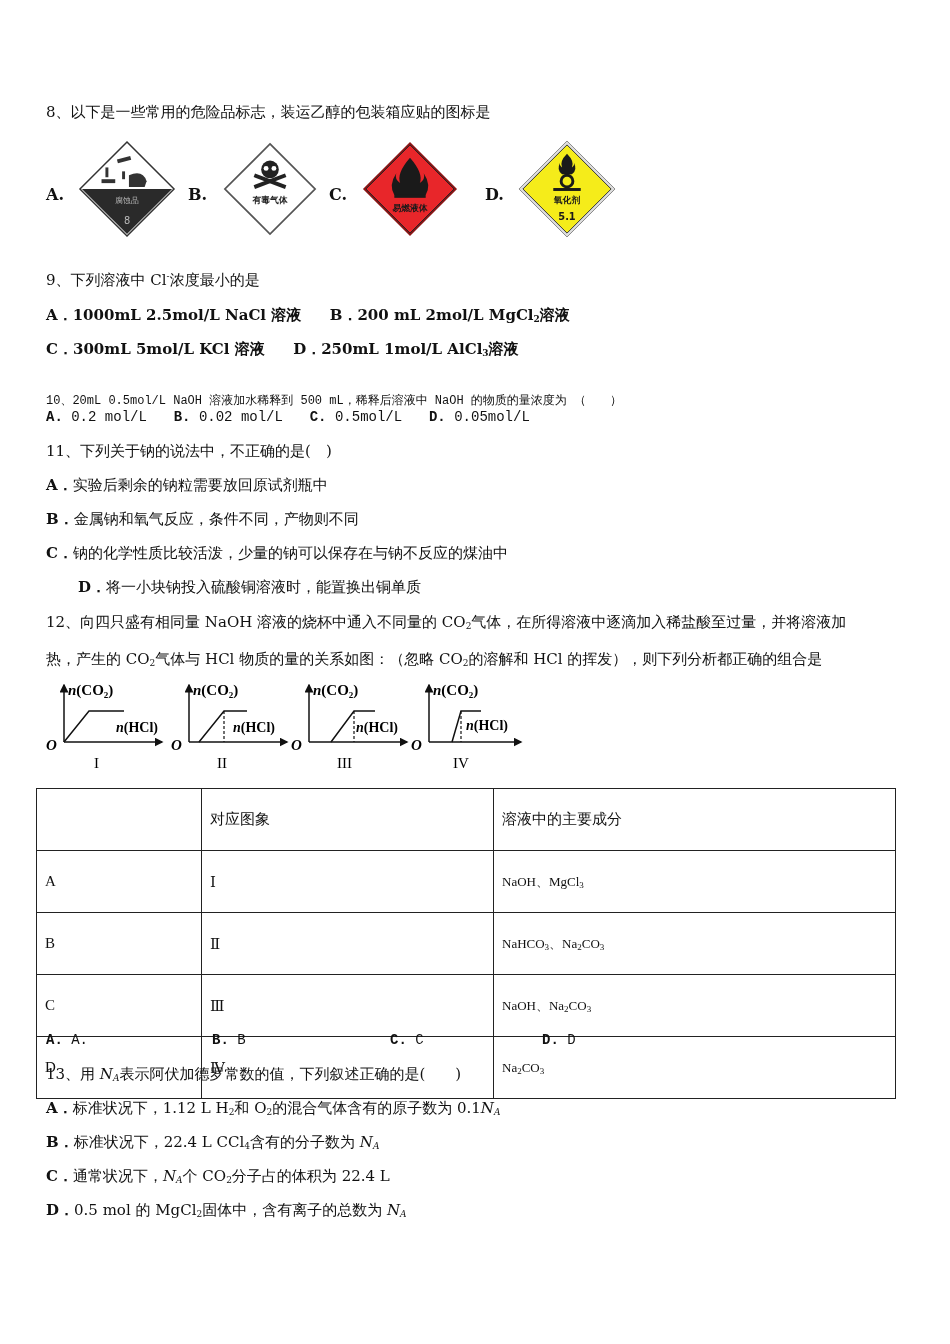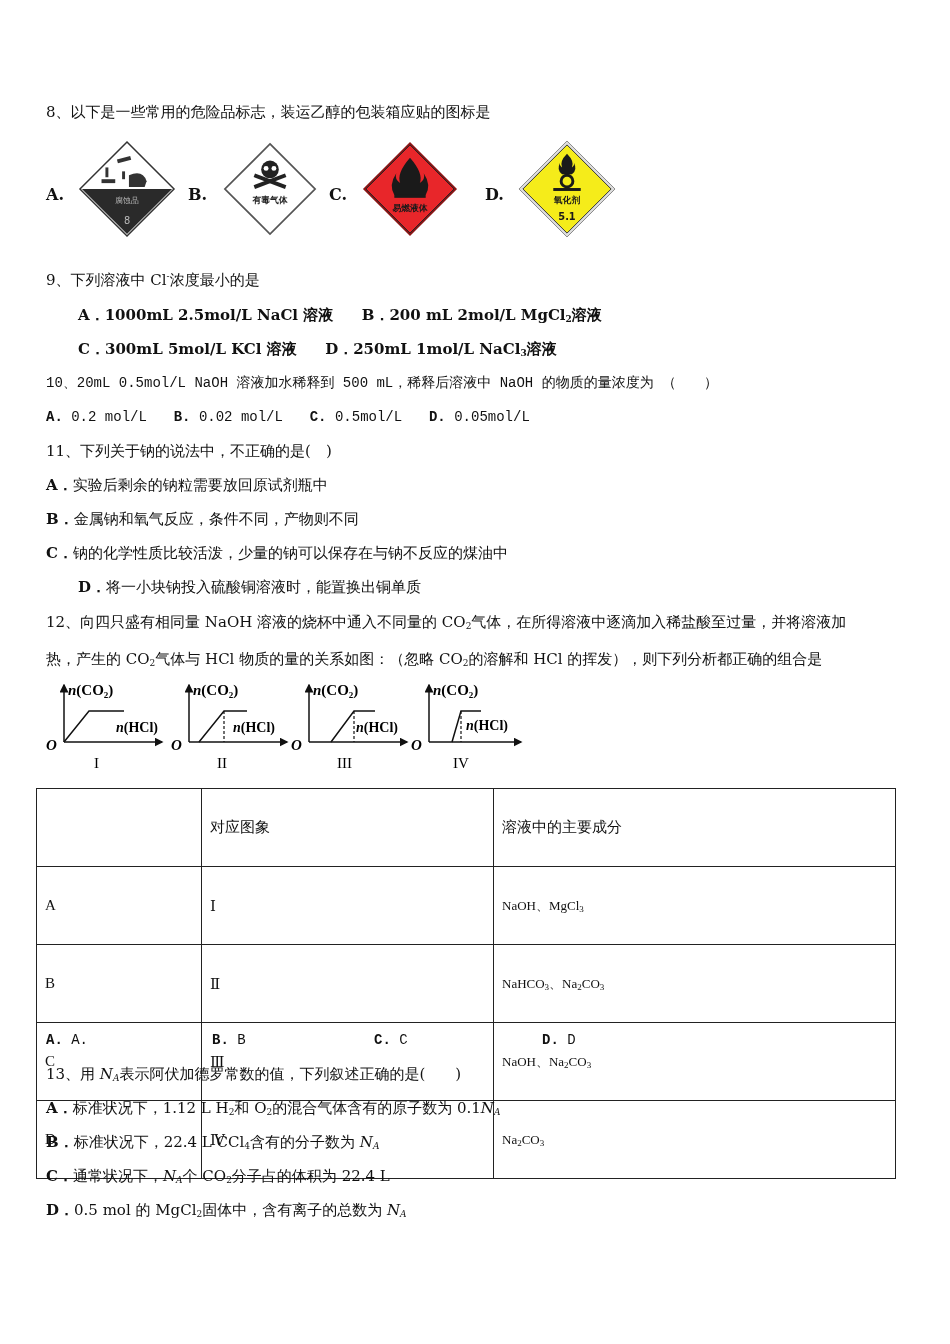--- a/index.html
+++ b/index.html
@@ -1,30 +1,30 @@
 <!DOCTYPE html>
 <html><head>
 <meta charset="utf-8">
 <style>
   html, body { margin: 0; padding: 0; background: #ffffff; }
   body { width: 950px; height: 1344px; position: relative; font-family: "DejaVu Serif", "Liberation Serif", serif; color: #111; font-size: 15px; }
   .line { position: absolute; left: 46px; white-space: nowrap; line-height: 20px; }
-  .b { font-weight: bold; margin-left: 32px; }
+  .b { font-weight: bold; }
   .mono { font-family: "Liberation Mono", "DejaVu Sans Mono", monospace; }
   sub { font-size: 9px; vertical-align: -2px; line-height: 0; }
   sup { font-size: 9px; vertical-align: 6px; line-height: 0; }
   .it { font-style: italic; }
   .opt { display: inline-block; }
   .gap { display: inline-block; width: 18px; }
   .sign-row { position: absolute; top: 140px; left: 46px; width: 600px; height: 100px; }
   .sign-label { position: absolute; top: 45px; font-weight: bold; font-size: 16px; }
   .sign { position: absolute; top: 0; width: 98px; height: 98px; }
   .graphs { position: absolute; top: 680px; left: 44px; width: 480px; height: 95px; }
   table.t { position: absolute; top: 788px; left: 36px; width: 860px; border-collapse: collapse; font-family: "Liberation Serif", "DejaVu Serif", serif; font-size: 15px; }
-  table.t td { border: 1.5px solid #222; height: 45px; padding: 16px 8px; vertical-align: middle; }
+  table.t td { border: 1.5px solid #222; height: 45px; padding: 8px 8px; vertical-align: middle; }
   table.t td.c1 { width: 148px; }
   table.t td.c2 { width: 275px; }
   .ans-row { position: absolute; top: 1032px; left: 46px; width: 600px; height: 20px; text-decoration: underline; }
   .ans-row span.item { position: absolute; top: 0; }
 </style>
 </head>
 <body>
 
 <div class="line" style="top:102px;"><span>8、以下是一些常用的危险品标志，装运乙醇的包装箱应贴的图标是</span></div>
 
@@ -78,24 +78,24 @@
   <span>9、下列溶液中 Cl</span><sup>-</sup><span>浓度最小的是</span>
 </div>
 <div class="line b" style="top:305px;">
   <span class="opt"><span>A．</span><span>1000mL 2.5mol/L NaCl 溶液</span></span>
   <span class="gap"></span>
   <span class="opt"><span>B．</span><span>200 mL 2mol/L MgCl</span><sub>2</sub><span>溶液</span></span>
 </div>
 <div class="line b" style="top:339px;">
   <span class="opt"><span>C．</span><span>300mL 5mol/L KCl 溶液</span></span>
   <span class="gap"></span>
-  <span class="opt"><span>D．</span><span>250mL 1mol/L NaCl</span><sub>3</sub><span>溶液</span></span>
-</div>
-
-<div class="line mono" style="top:373px; font-size:14px;"><span>10、20mL 0.5mol/L NaOH 溶液加水稀释到 500 mL，稀释后溶液中 NaOH 的物质的量浓度为 （　　）</span></div>
+  <span class="opt"><span>D．</span><span>250mL 1mol/L AlCl</span><sub>3</sub><span>溶液</span></span>
+</div>
+
+<div class="line mono" style="top:391px; font-size:12px;"><span>10、20mL 0.5mol/L NaOH 溶液加水稀释到 500 mL，稀释后溶液中 NaOH 的物质的量浓度为 （　　）</span></div>
 <div class="line mono" style="top:407px; font-size:14px;">
   <span class="opt"><b>A.</b> <span>0.2 mol/L</span></span>
   <span class="gap" style="width:10px"></span>
   <span class="opt"><b>B.</b> <span>0.02 mol/L</span></span>
   <span class="gap" style="width:10px"></span>
   <span class="opt"><b>C.</b> <span>0.5mol/L</span></span>
   <span class="gap" style="width:10px"></span>
   <span class="opt"><b>D.</b> <span>0.05mol/L</span></span>
 </div>
 
@@ -189,21 +189,21 @@
     <td class="c1">D</td>
     <td class="c2">Ⅳ</td>
     <td style="font-size:13px;"><span>Na</span><sub>2</sub><span>CO</span><sub>3</sub></td>
   </tr>
 </tbody>
   </table>
 
 <div class="ans-row mono" style="font-size:14px;">
   <span class="item" style="left:0;"><b>A.</b> <span>A.</span></span>
   <span class="item" style="left:166px;"><b>B.</b> <span>B</span></span>
-  <span class="item" style="left:328px;"><b>C.</b> <span>C</span></span>
+  <span class="item" style="left:344px;"><b>C.</b> <span>C</span></span>
   <span class="item" style="left:496px;"><b>D.</b> <span>D</span></span>
 </div>
 
 <div class="line" style="top:1064px;">
   <span>13、用 </span><span class="it">N</span><sub class="it">A</sub><span>表示阿伏加德罗常数的值，下列叙述正确的是(　　)</span>
 </div>
 <div class="line" style="top:1098px;">
   <b>A．</b><span>标准状况下，1.12 L H</span><sub>2</sub><span>和 O</span><sub>2</sub><span>的混合气体含有的原子数为 0.1</span><span class="it">N</span><sub class="it">A</sub>
 </div>
 <div class="line" style="top:1132px;">

